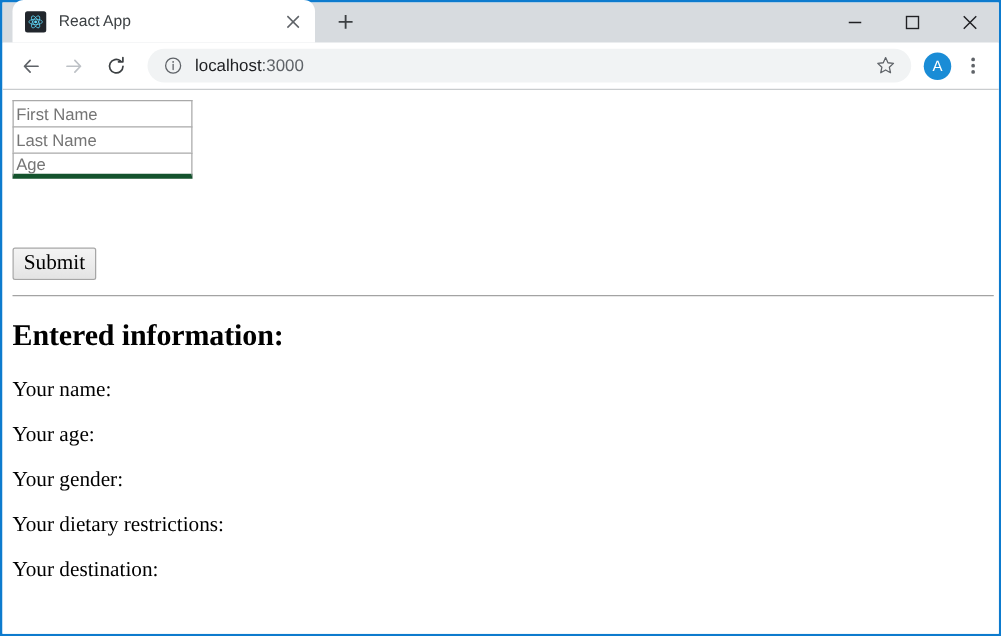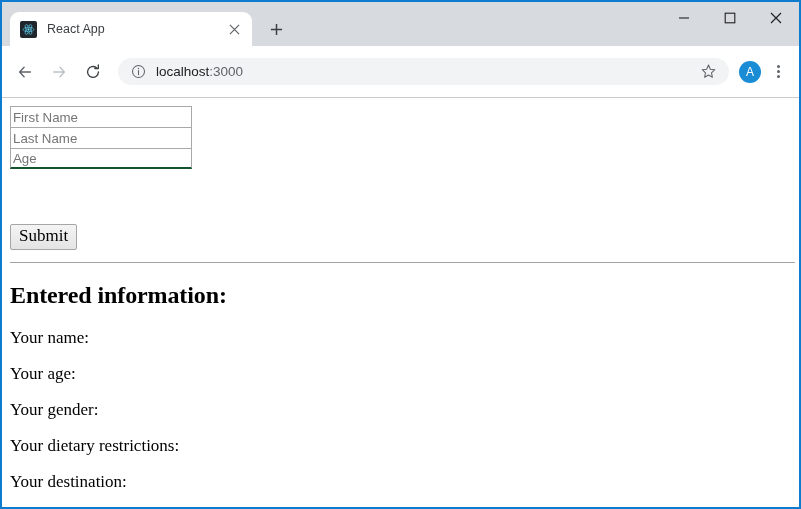--- a/index.html
+++ b/index.html
@@ -22,21 +22,21 @@
     height: 509px;
     box-sizing: border-box;
     border: 2px solid #0d7bce;
     background: #ffffff;
     display: flex;
     flex-direction: column;
   }
 
   
   .tab-strip {
-    height: 44px;
+    height: 32px;
     background: #d7dbdf;
     display: flex;
     align-items: flex-end;
     padding-left: 8px;
     position: relative;
     flex: 0 0 auto;
   }
   .tab {
     width: 242px;
     height: 34px;
@@ -99,21 +99,21 @@
     width: 46px;
     height: 32px;
     display: flex;
     align-items: center;
     justify-content: center;
     color: #202124;
   }
 
   
   .toolbar {
-    height: 52px;
+    height: 38px;
     background: #ffffff;
     display: flex;
     align-items: center;
     padding: 0 8px;
     box-sizing: border-box;
     flex: 0 0 auto;
     border-bottom: 1px solid #c9ccce;
   }
   .nav-btn {
     width: 30px;
@@ -201,34 +201,34 @@
     overflow: hidden;
     position: relative;
   }
   .page-body {
     padding: 8px;
     font-family: "Liberation Serif", serif;
     color: #000000;
   }
   .text-input {
     display: block;
-    width: 182px;
+    width: 144px;
     height: 21px;
     box-sizing: border-box;
     border: 1px solid #a9a9a9;
     border-bottom: none;
     background: #ffffff;
     font-family: "Liberation Sans", sans-serif;
     font-size: 13.3px;
     padding: 1px 2px;
     color: #15803d;
     outline: none;
     border-radius: 0;
   }
-  .text-input:last-of-type { border-bottom: 2px solid #14532d; }
+  .text-input:last-of-type { border-bottom: 4px solid #14532d; }
   .text-input::placeholder { color: #757575; opacity: 1; }
 
   .spacer-gap { height: 55px; }
 
   .submit-button {
     font-family: "Liberation Serif", serif;
     font-size: 17px;
     color: #000000;
     background: linear-gradient(#f4f4f4, #e4e4e4);
     border: 1px solid #a6a6a6;

